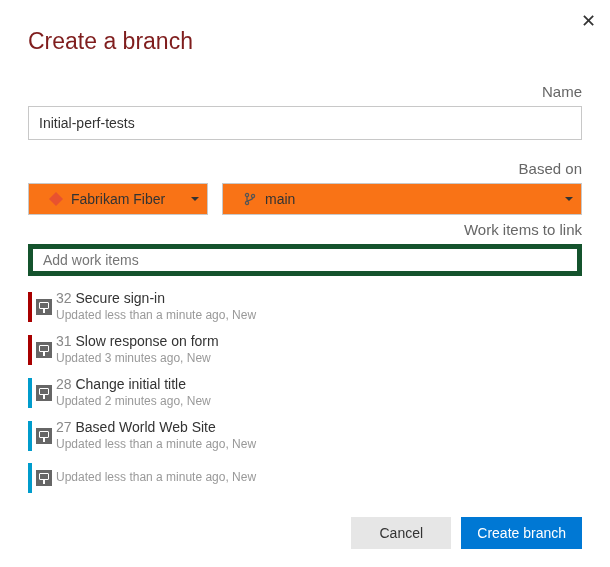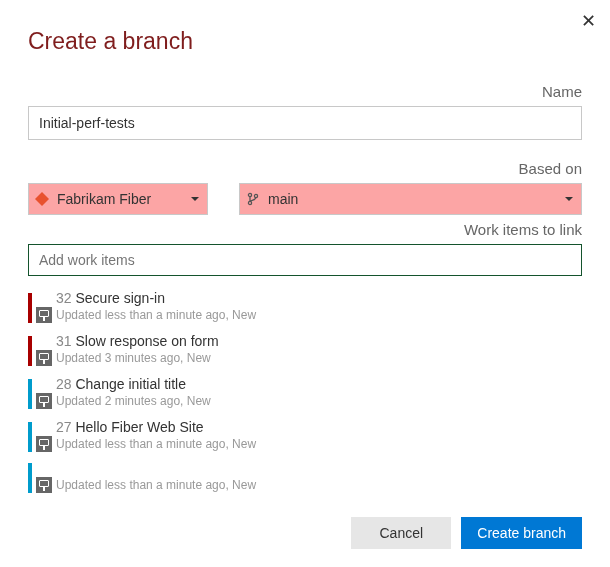--- a/index.html
+++ b/index.html
@@ -48,56 +48,56 @@
     display: flex;
     gap: 14px;
     margin-bottom: 6px;
   }
   .select {
     height: 32px;
     border: 1px solid #c8c8c8;
     display: flex;
     align-items: center;
     justify-content: space-between;
-    padding: 0 8px 0 6px;
+    padding: 0 8px 0 20px;
     font-size: 14px;
     cursor: pointer;
-    background: #fca5a5;
+    background: #f97316;
   }
   .select-left {
     display: flex;
     align-items: center;
     gap: 8px;
   }
   .repo-select { width: 180px; }
-  .branch-select { flex: 1; margin-left: 17px; }
+  .branch-select { flex: 1; }
   .caret {
     border-left: 4px solid transparent;
     border-right: 4px solid transparent;
     border-top: 4px solid #333;
   }
   .diamond {
     width: 14px; height: 14px;
     display: flex; align-items: center; justify-content: center;
   }
   .diamond svg { display: block; }
   .branch-icon svg { display: block; }
   .work-input {
     width: 100%;
     height: 32px;
-    border: 1px solid #14532d;
+    border: 5px solid #14532d;
     padding: 8px 10px;
     font-size: 14px;
     color: #777;
     margin-bottom: 10px;
     font-family: inherit;
   }
   .work-item {
     display: flex;
-    align-items: flex-end;
+    align-items: center;
     gap: 4px;
     padding: 3px 0 6px 0;
   }
   .accent {
     width: 4px;
     height: 30px;
     flex-shrink: 0;
     margin-top: 2px;
   }
   .wi-icon {
@@ -215,21 +215,21 @@
       <div class="wi-icon"></div>
       <div class="wi-body">
         <div class="wi-title-line"><span class="wi-id">28</span><span class="wi-name"> Change initial title</span></div>
         <div class="wi-sub">Updated 2 minutes ago, New</div>
       </div>
     </div>
     <div class="work-item">
       <div class="accent" style="background: rgb(0, 156, 204);"></div>
       <div class="wi-icon"></div>
       <div class="wi-body">
-        <div class="wi-title-line"><span class="wi-id">27</span><span class="wi-name"> Hello Fiber Web Site</span></div>
+        <div class="wi-title-line"><span class="wi-id">27</span><span class="wi-name"> Based World Web Site</span></div>
         <div class="wi-sub">Updated less than a minute ago, New</div>
       </div>
     </div>
     <div class="work-item">
       <div class="accent" style="background: rgb(0, 156, 204);"></div>
       <div class="wi-icon"></div>
       <div class="wi-body">
         <div class="wi-sub">Updated less than a minute ago, New</div>
       </div>
     </div>

